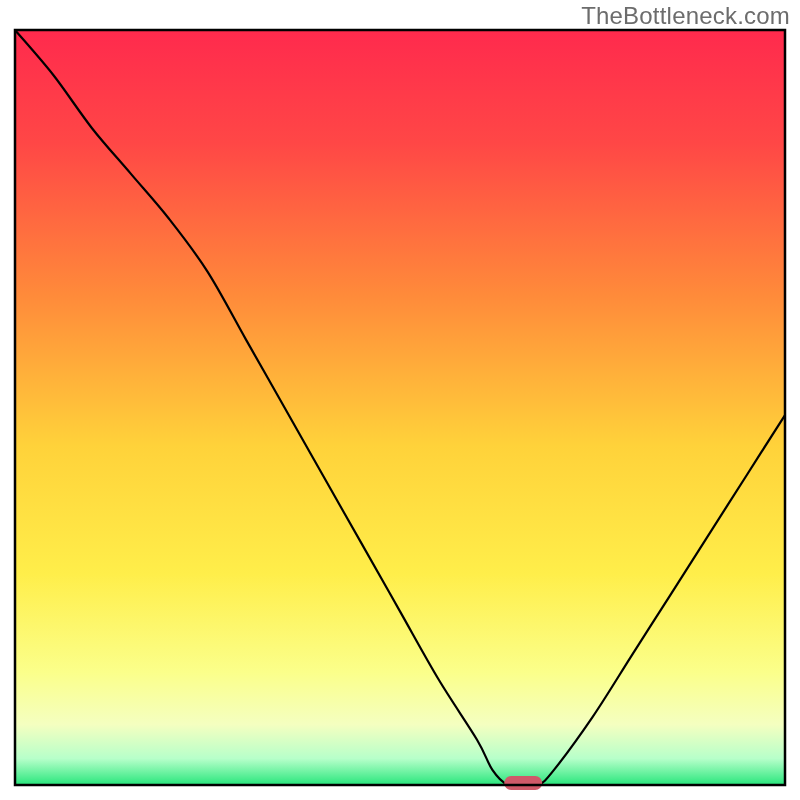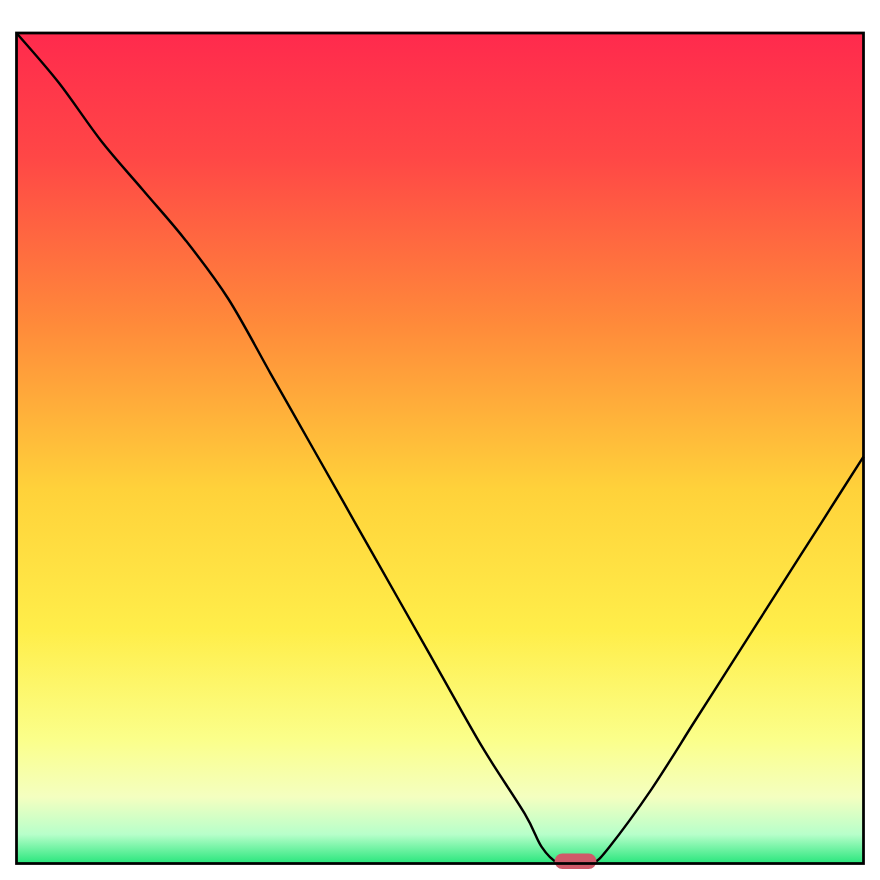--- a/index.html
+++ b/index.html
@@ -28,20 +28,21 @@
   svg.chart {
     position: absolute;
     top: 0;
     left: 0;
   }
 </style>
 </head>
 <body>
 
 <div class="canvas">
+  <div class="watermark">TheBottleneck.com</div>
 
   <svg class="chart" width="800" height="800" viewBox="0 0 800 800">
     <defs>
       <linearGradient id="bg-grad" x1="0" y1="0" x2="0" y2="1">
           <stop offset="0.00%" stop-color="#ff2a4d"></stop>
           <stop offset="15.00%" stop-color="#ff4746"></stop>
           <stop offset="35.00%" stop-color="#ff8a3a"></stop>
           <stop offset="55.00%" stop-color="#ffd23a"></stop>
           <stop offset="72.00%" stop-color="#ffee4a"></stop>
           <stop offset="85.00%" stop-color="#fbff8a"></stop>

